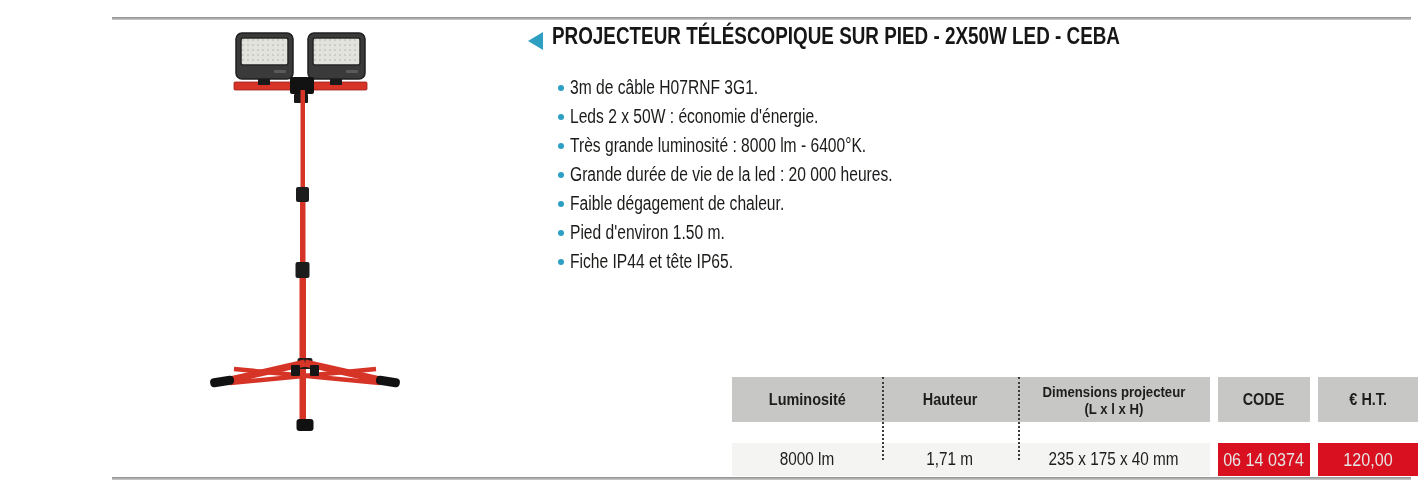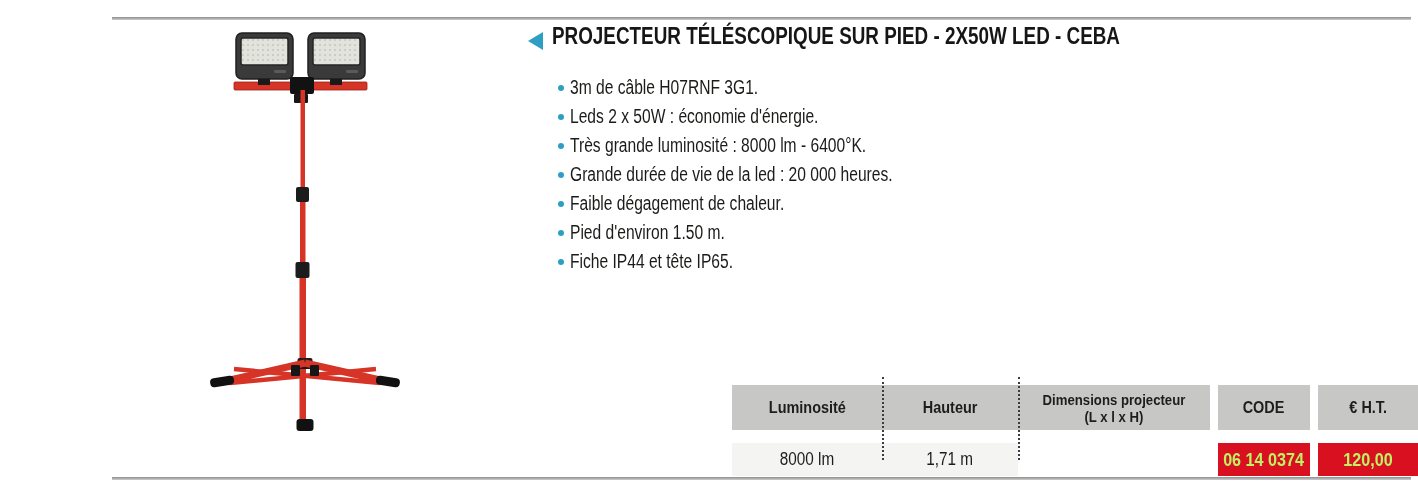--- a/index.html
+++ b/index.html
@@ -27,23 +27,23 @@
   .features{list-style:none;margin:16px;padding:0;position:absolute;left:12px;top:33px;}
   .features li{height:29px;display:flex;align-items:center;}
   .bullet-dot{width:6px;height:6px;border-radius:50%;background:var(--accent-teal,#2d9fc3);
     margin:0 6px 0 2px;flex:0 0 auto;}
   .feature-text{font-size:20px;white-space:nowrap;transform:scaleX(0.78);
     transform-origin:left center;color:#1b1b19;}
 
   
   .spec-table{position:absolute;left:732px;top:377px;width:680px;height:83px;}
   .cell{position:absolute;display:flex;align-items:center;justify-content:center;text-align:center;}
-  .head{background:var(--table-header-gray,#c7c7c6);height:45px;top:8px;font-weight:bold;}
+  .head{background:var(--table-header-gray,#c7c7c6);height:45px;top:0;font-weight:bold;}
   .val{top:66px;height:33px;background:var(--table-row-gray,#f4f4f2);}
-  .val.red{background:var(--highlight-red,#d8101f);color:#bef264;font-weight:bold;}
+  .val.red{background:var(--highlight-red,#d8101f);color:#e5e5e5;font-weight:normal;}
   .head .cx{font-size:17px;}
   .val .cx{font-size:18px;}
   .val.red .cx{font-size:19px;}
   .cx{white-space:nowrap;transform:scaleX(0.85);transform-origin:center center;display:inline-block;}
   .two-line{line-height:17px;font-size:15.5px;}
   .two-line .cx{font-size:15.5px;display:block;}
   .dotsep{position:absolute;top:0;height:83px;width:0;border-left:2px dotted #3c3c3c;}
   .c-lum{left:0;width:150px;}
   .c-hau{left:150px;width:136px;}
   .c-dim{left:286px;width:192px;}
@@ -152,20 +152,23 @@
   <div class="cell head c-price">
     <span class="cx">€ H.T.</span>
     </div>
 
   <div class="cell val c-lum">
     <span class="cx">8000 lm</span>
     </div>
   <div class="cell val c-hau">
     <span class="cx">1,71 m</span>
     </div>
+  <div class="cell val c-dim">
+    <span class="cx">235 x 175 x 40 mm</span>
+    </div>
   <div class="cell val red c-code">
     <span class="cx">06 14 0374</span>
     </div>
   <div class="cell val red c-price">
     <span class="cx">120,00</span>
     </div>
 
   <div class="dotsep" style="left:150px"></div>
   <div class="dotsep" style="left:286px"></div>
 </div>

